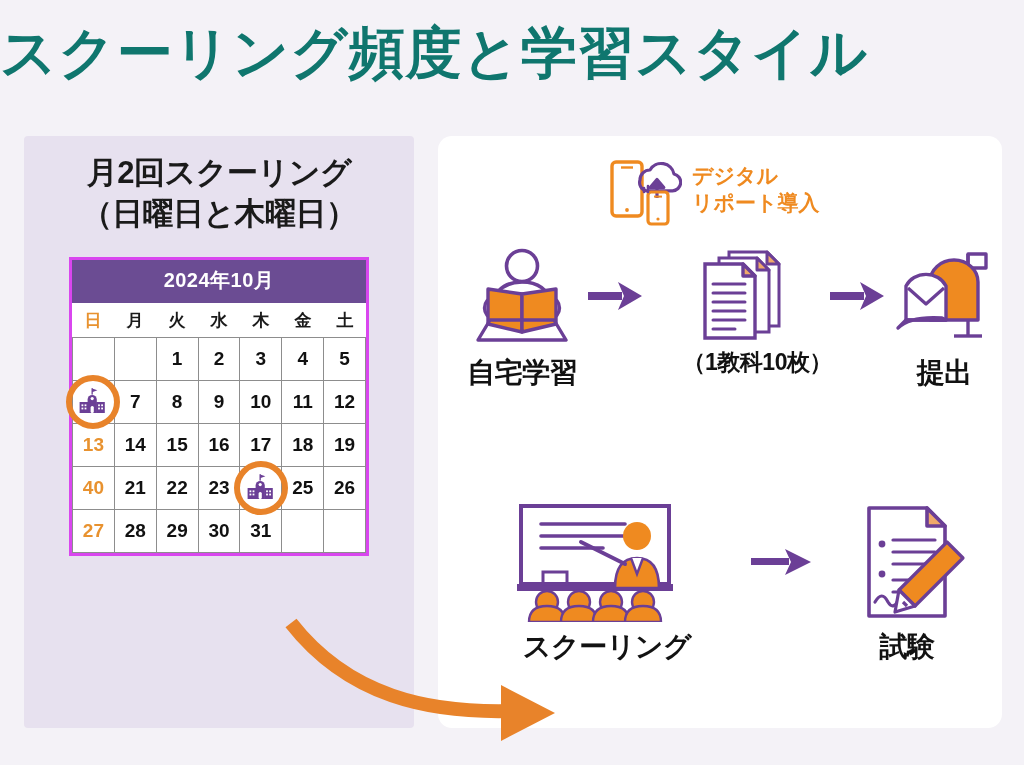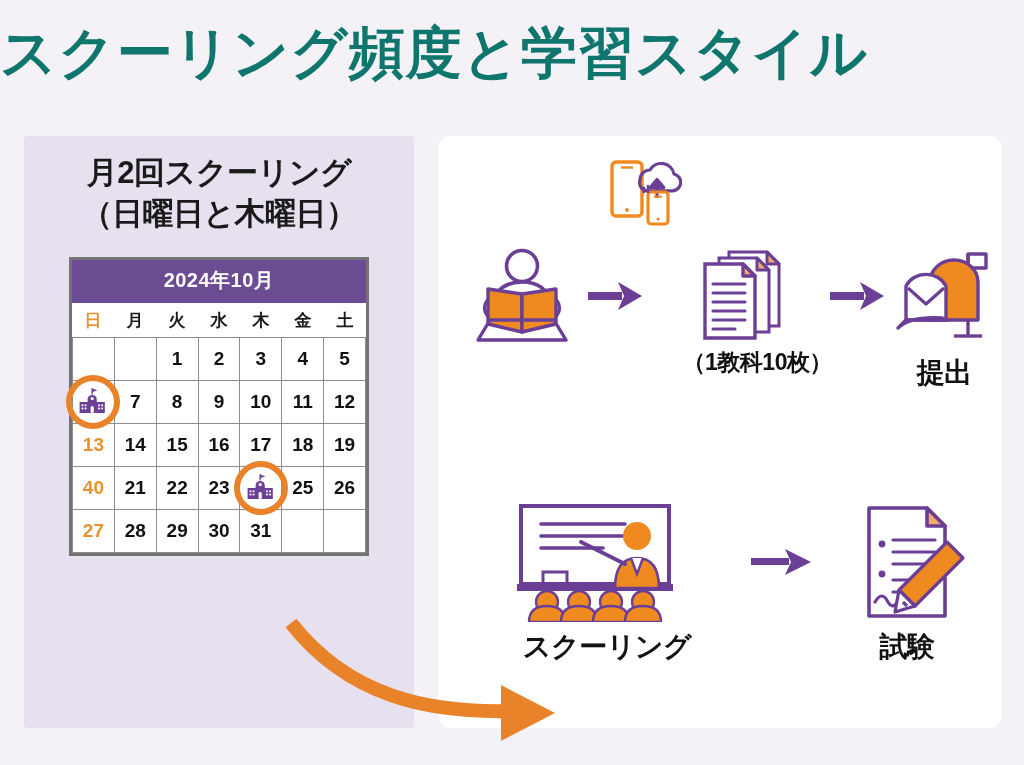--- a/index.html
+++ b/index.html
@@ -48,21 +48,21 @@
     letter-spacing: -0.5px;
   }
   #left-panel-heading .line2 { display: block; }
 
   
   #calendar {
     position: absolute;
     left: 45px;
     top: 121px;
     width: 300px;
-    border: 3px solid #737373;
+    border: 3px solid #d946ef;
     background: #ffffff;
   }
   #calendar-month-bar {
     background: #6b4c93;
     color: #ffffff;
     text-align: center;
     font-size: 20px;
     font-weight: bold;
     padding: 7px 0 9px;
     letter-spacing: 0.5px;
@@ -341,36 +341,41 @@
       <path d="M32,28 a10,10 0 0 1 10,-10 a13,13 0 0 1 24,4 a8.5,8.5 0 0 1 -1.5,16.8 L38,38.8 a8.5,8.5 0 0 1 -6,-10.8 z" fill="none" stroke="#6b3f96" stroke-width="3.2" stroke-linejoin="round"></path>
 
       <path d="M49,46 L49,29 M42.2,35.6 L49,27.4 L55.8,35.6 Z" fill="#6b3f96" stroke="#6b3f96" stroke-width="3.2" stroke-linejoin="round"></path>
 
       <rect x="40" y="40" width="20" height="32" rx="3.2" fill="none" stroke="#ef8a20" stroke-width="3.2"></rect>
       <line x1="46" y1="44.6" x2="54" y2="44.6" stroke="#ef8a20" stroke-width="2"></line>
       <circle cx="50" cy="67" r="1.6" fill="#ef8a20"></circle>
 
       <path d="M36,40 l0,-4 M40,40 l0,-6" stroke="#6b3f96" stroke-width="2.6" stroke-linecap="round"></path>
     </svg>
+    <div id="digital-note-text">
+      <span>デジタル</span>
+      <span class="l2">リポート導入</span>
+    </div>
   </div>
 
   <div class="flow-row" id="flow-row-top">
 
     <div class="flow-step" style="width:160px; margin-left:18px;">
       <div class="flow-icon">
         <svg width="108" height="100" viewBox="0 0 108 100">
           <circle cx="54" cy="18" r="15.5" fill="none" stroke="#6b3f96" stroke-width="3.6"></circle>
           <path d="M24,56 q6,-22 30,-22 q24,0 30,22" fill="none" stroke="#6b3f96" stroke-width="3.6"></path>
           <ellipse cx="25" cy="60" rx="8.5" ry="10" fill="none" stroke="#6b3f96" stroke-width="3.4"></ellipse>
           <ellipse cx="83" cy="60" rx="8.5" ry="10" fill="none" stroke="#6b3f96" stroke-width="3.4"></ellipse>
           <path d="M54,46 L54,84 L20,76 L20,41 Z" fill="#ef8a20" stroke="#6b3f96" stroke-width="3.4" stroke-linejoin="round"></path>
           <path d="M54,46 L54,84 L88,76 L88,41 Z" fill="#ef8a20" stroke="#6b3f96" stroke-width="3.4" stroke-linejoin="round"></path>
           <path d="M10,92 L22,72 L86,72 L98,92 Z" fill="none" stroke="#6b3f96" stroke-width="3.4" stroke-linejoin="round"></path>
         </svg>
       </div>
+      <div class="flow-label">自宅学習</div>
     </div>
 
     <div class="flow-arrow" style="width:56px;">
       <svg width="56" height="34" viewBox="0 0 56 34">
         <rect x="0" y="13" width="34" height="8" fill="#6b3f96"></rect>
         <path d="M30,3 L54,17 L30,31 L36,17 Z" fill="#6b3f96"></path>
       </svg>
     </div>
 
     <div class="flow-step" style="width:186px;">

